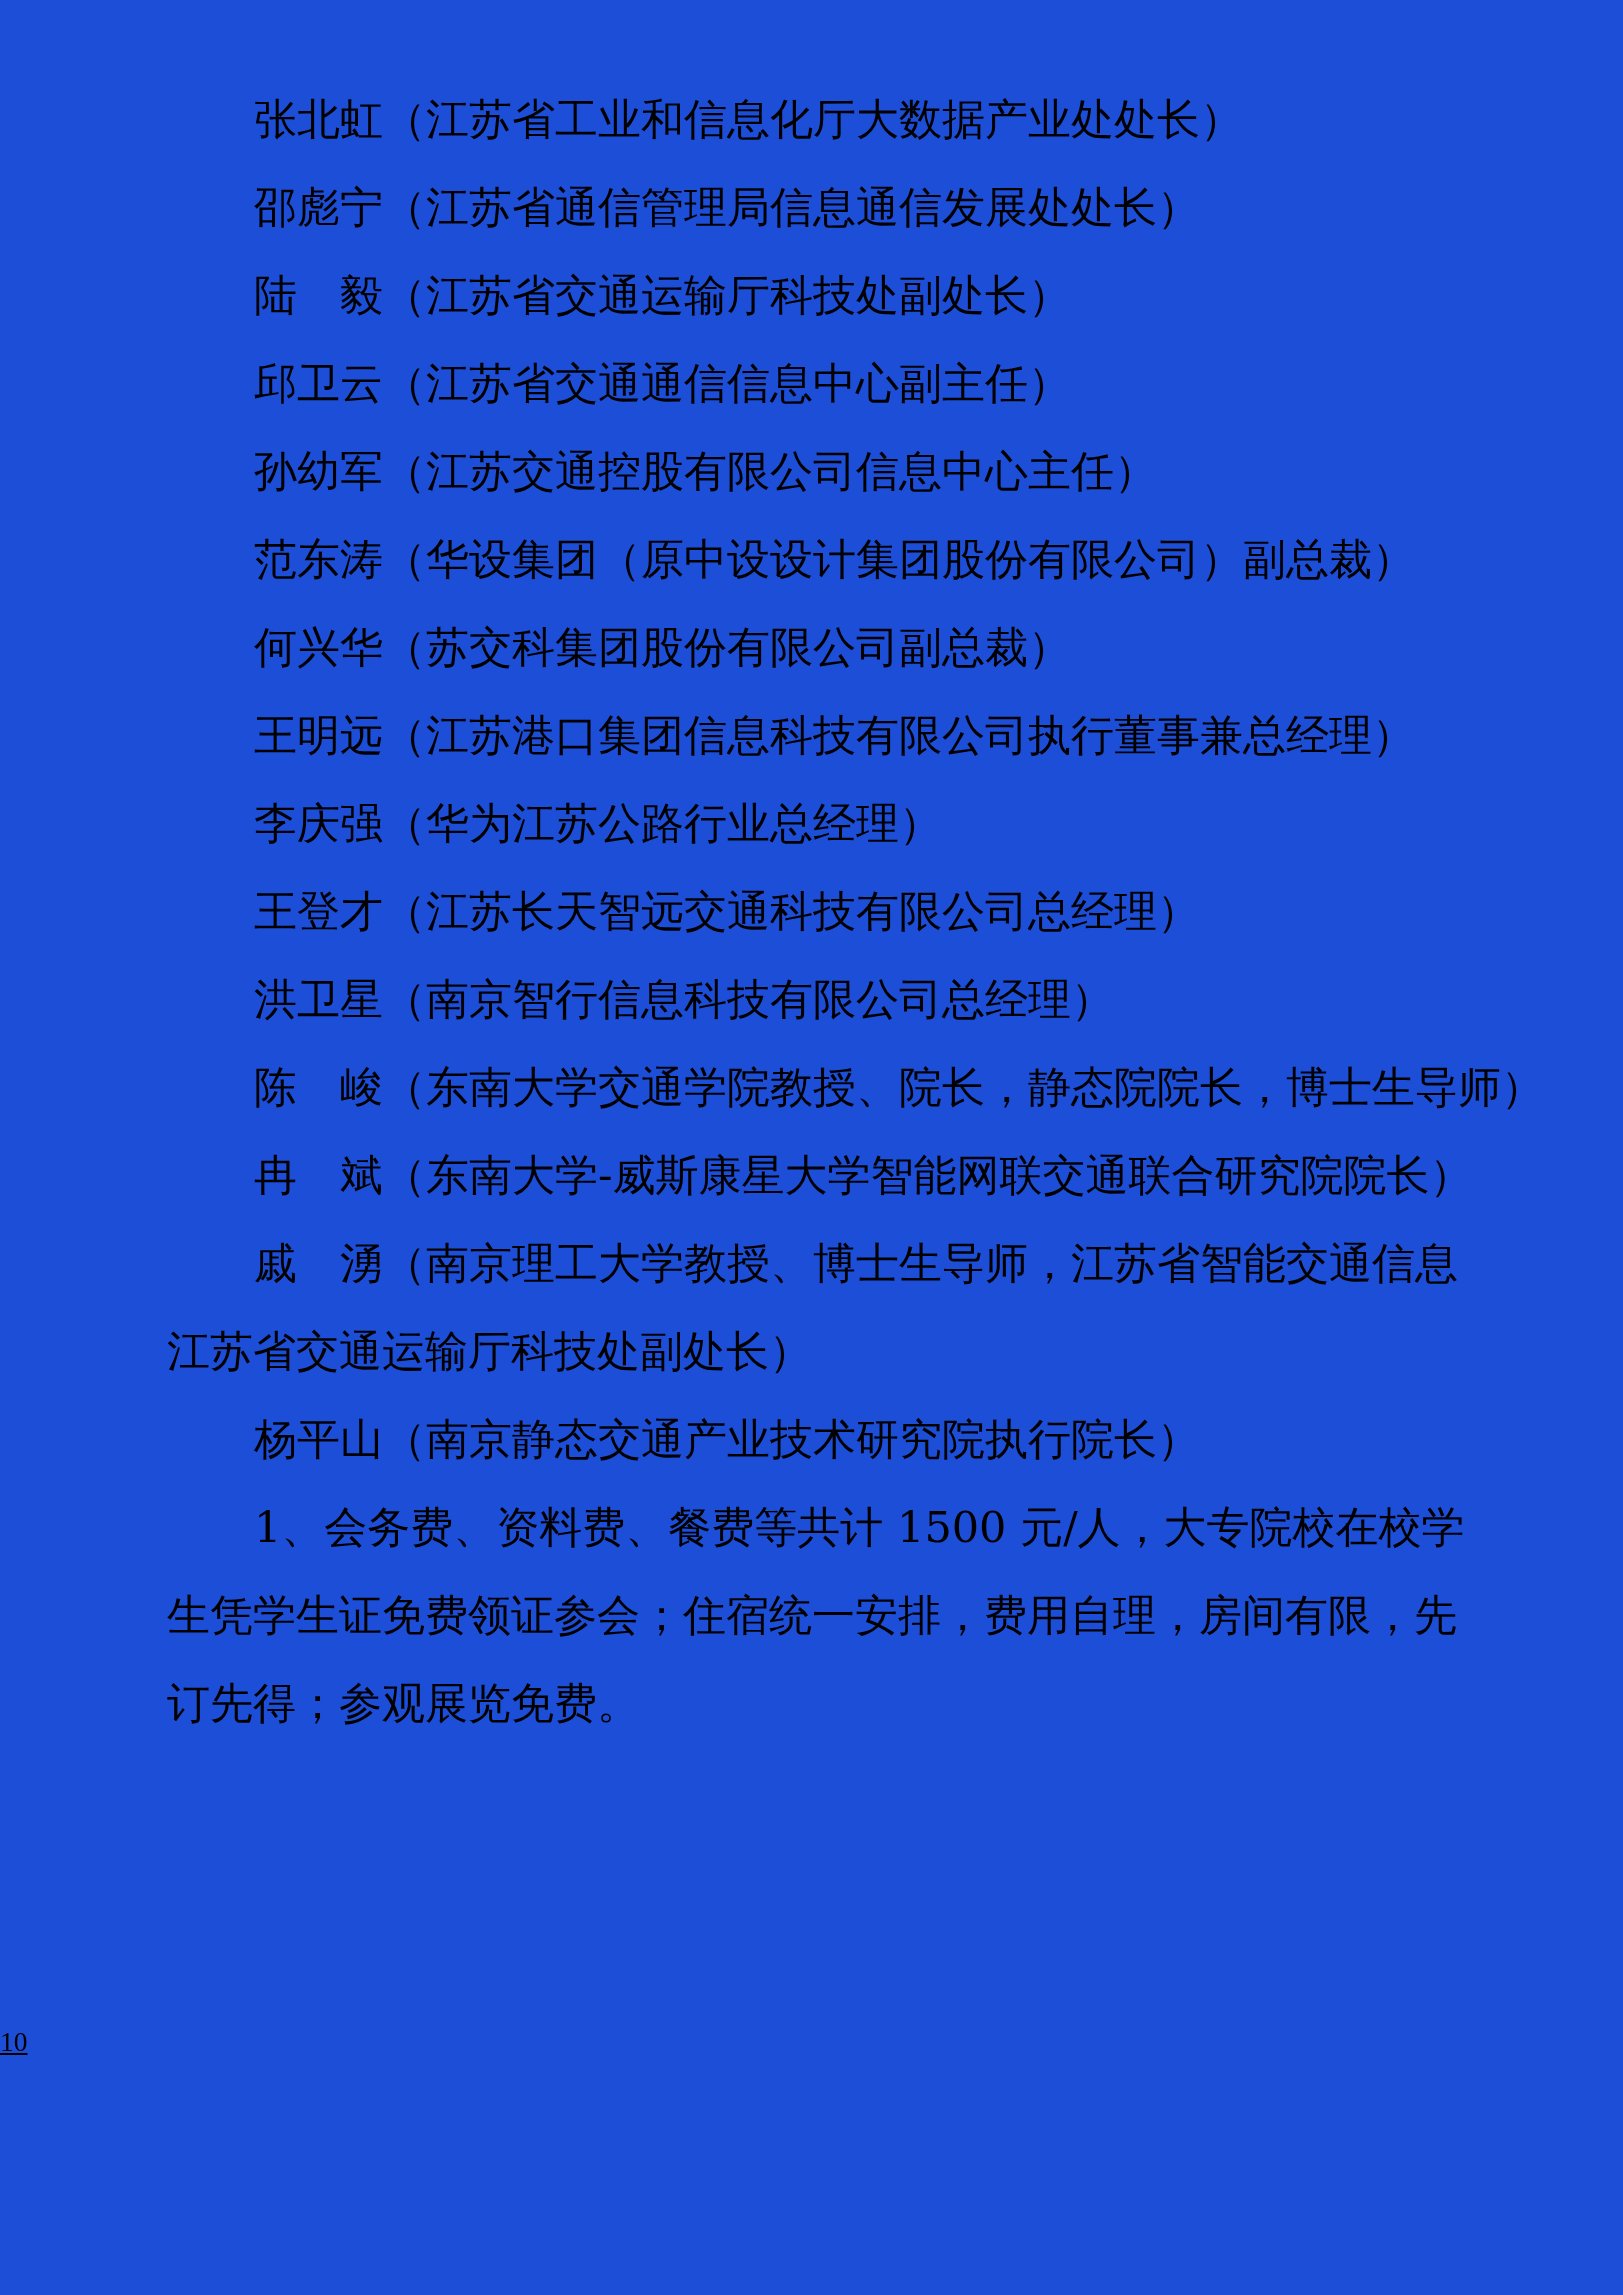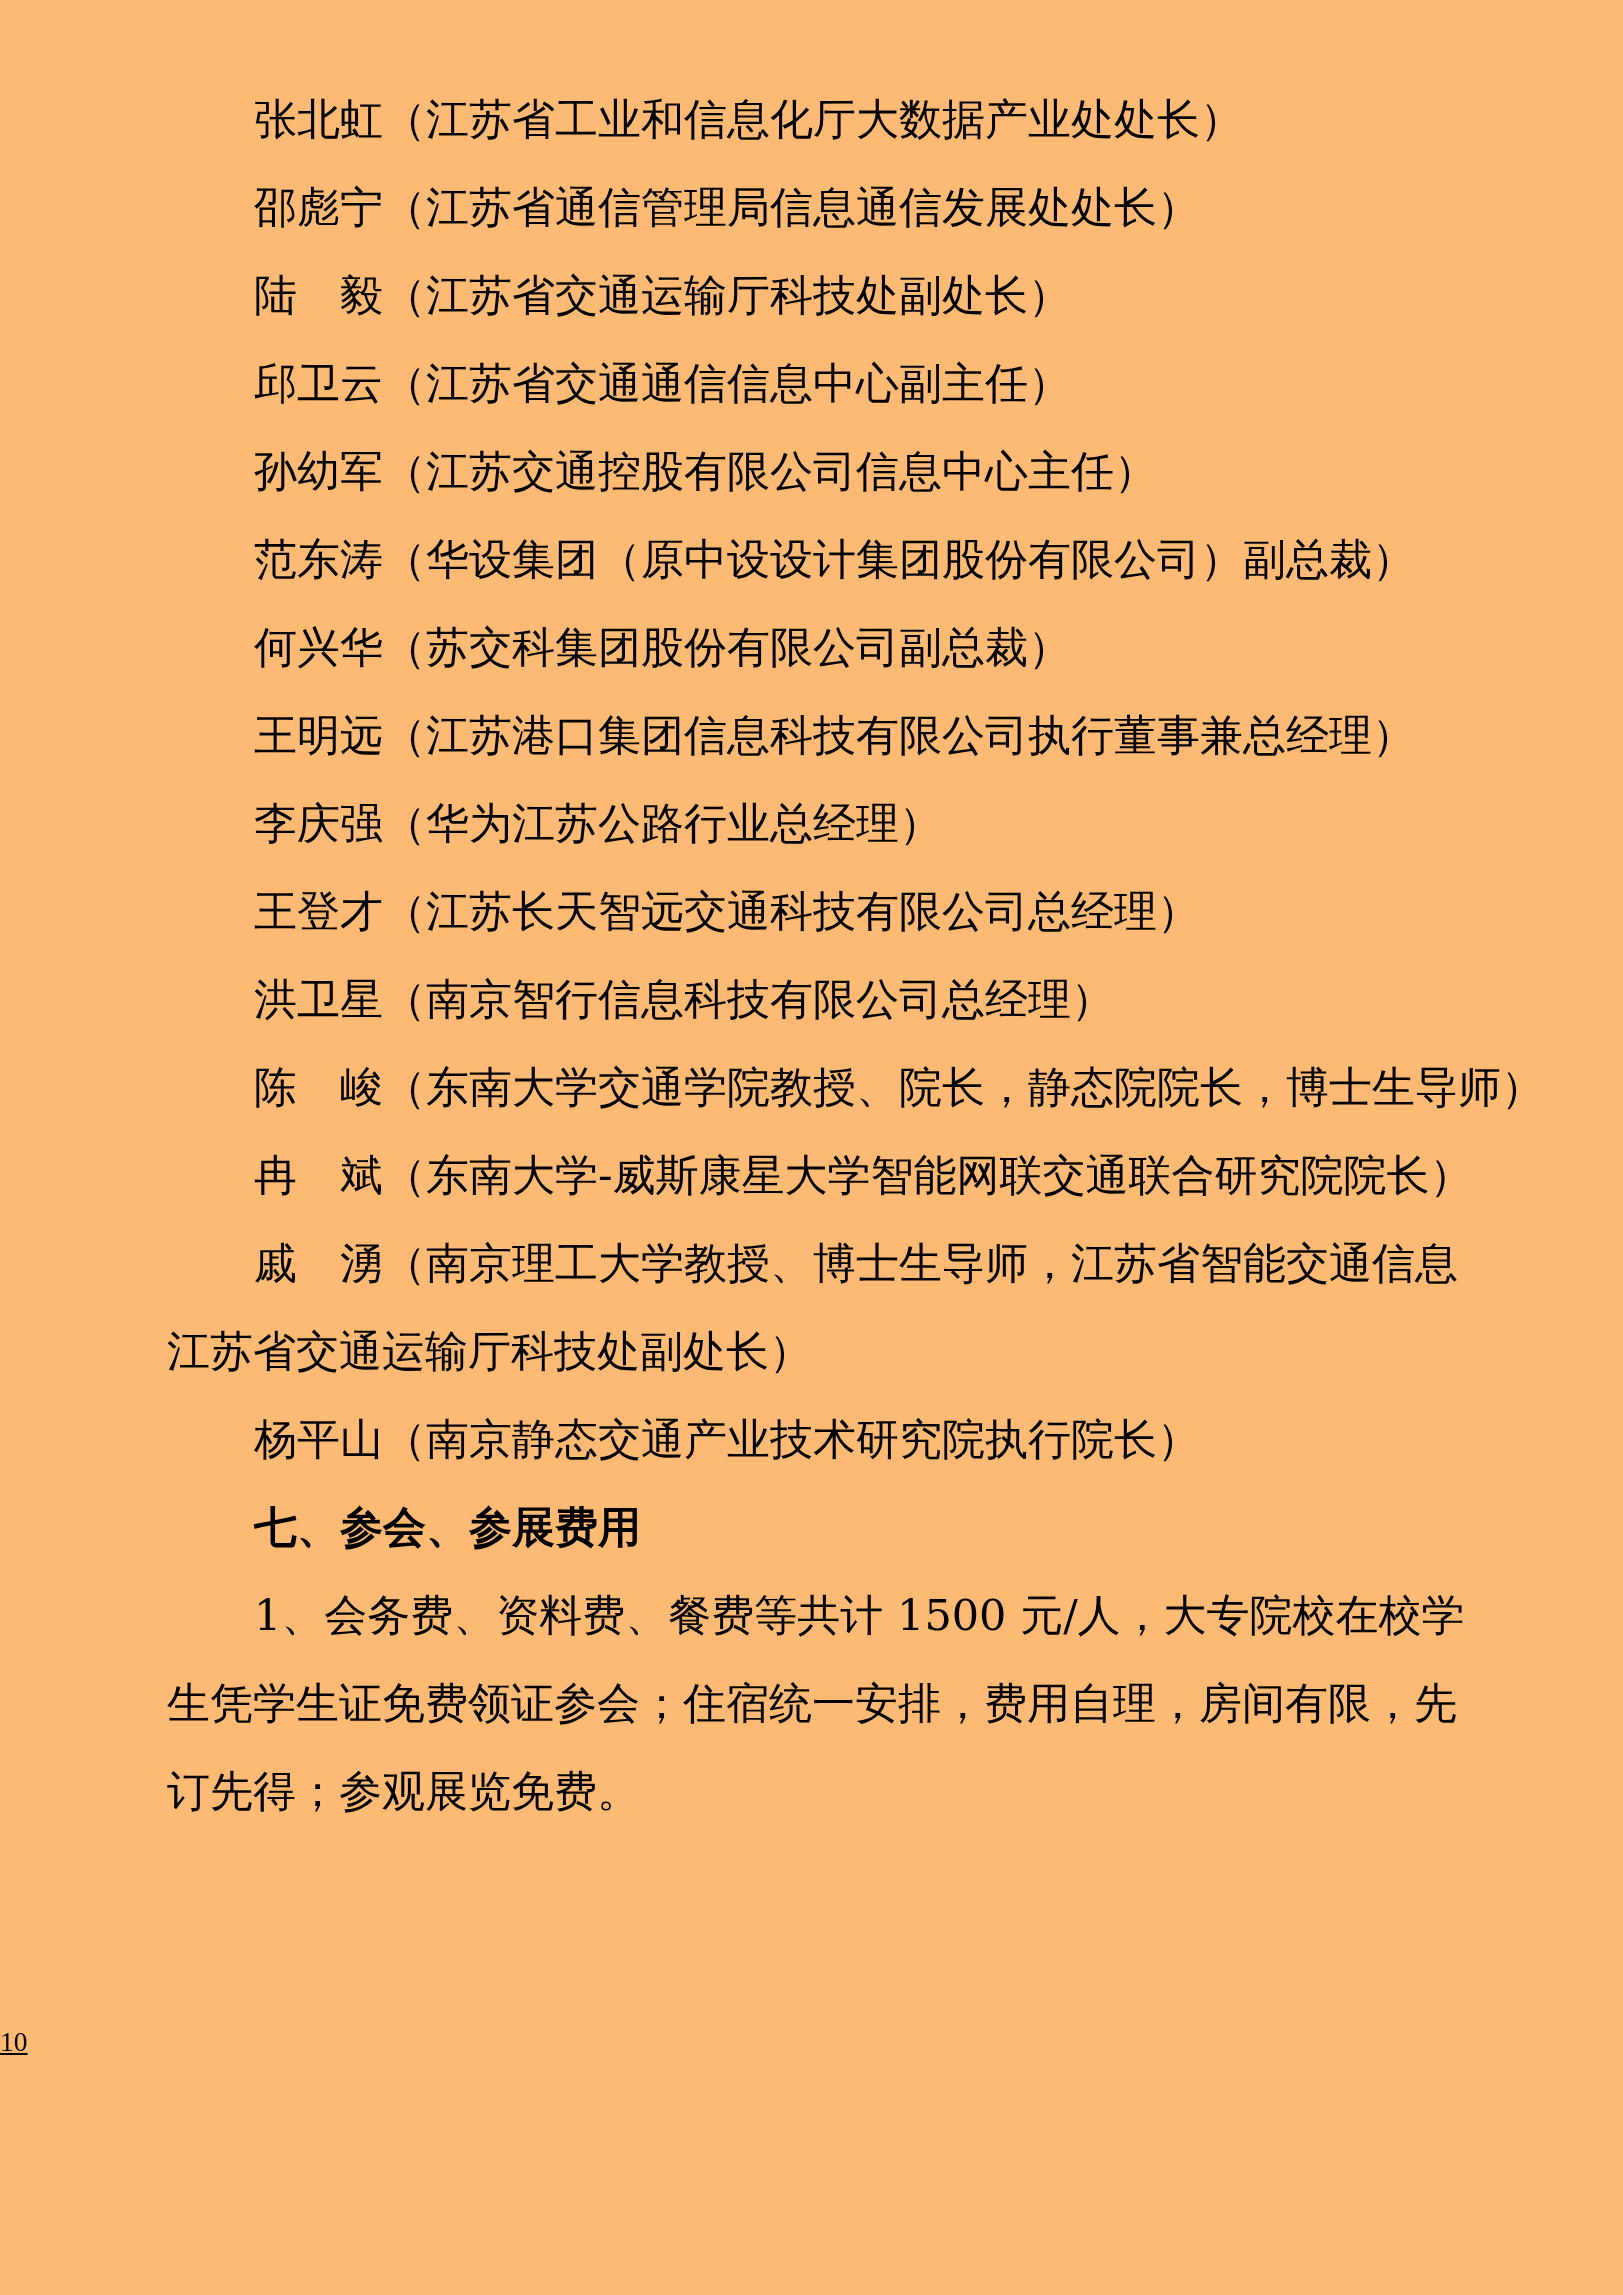--- a/index.html
+++ b/index.html
@@ -4,21 +4,21 @@
 <style>
   html, body {
     margin: 0;
     padding: 0;
     background: #ffffff;
   }
   .page {
     position: relative;
     width: 1623px;
     height: 2295px;
-    background: #fdba74;
+    background: #1d4ed8;
     color: #000000;
     font-family: "DejaVu Serif", "Liberation Serif", serif;
     overflow: hidden;
   }
   .content {
     position: absolute;
     top: 75px;
     left: 167px;
     right: 105px;
   }
@@ -60,20 +60,19 @@
     <div class="line indent">何兴华（苏交科集团股份有限公司副总裁）</div>
     <div class="line indent">王明远（江苏港口集团信息科技有限公司执行董事兼总经理）</div>
     <div class="line indent">李庆强（华为江苏公路行业总经理）</div>
     <div class="line indent">王登才（江苏长天智远交通科技有限公司总经理）</div>
     <div class="line indent">洪卫星（南京智行信息科技有限公司总经理）</div>
     <div class="line indent">陈　峻（东南大学交通学院教授、院长，静态院院长，博士生导师）</div>
     <div class="line indent">冉　斌（东南大学-威斯康星大学智能网联交通联合研究院院长）</div>
     <div class="line indent">戚　湧（南京理工大学教授、博士生导师，江苏省智能交通信息</div>
     <div class="line">江苏省交通运输厅科技处副处长）</div>
     <div class="line indent">杨平山（南京静态交通产业技术研究院执行院长）</div>
-    <div class="line indent heading">七、参会、参展费用</div>
     <div class="line indent">1、会务费、资料费、餐费等共计 1500 元/人，大专院校在校学</div>
     <div class="line">生凭学生证免费领证参会；住宿统一安排，费用自理，房间有限，先</div>
     <div class="line">订先得；参观展览免费。</div>
   </div>
   <div class="page-number">10</div>
 </div>
 
 
 </body></html>

